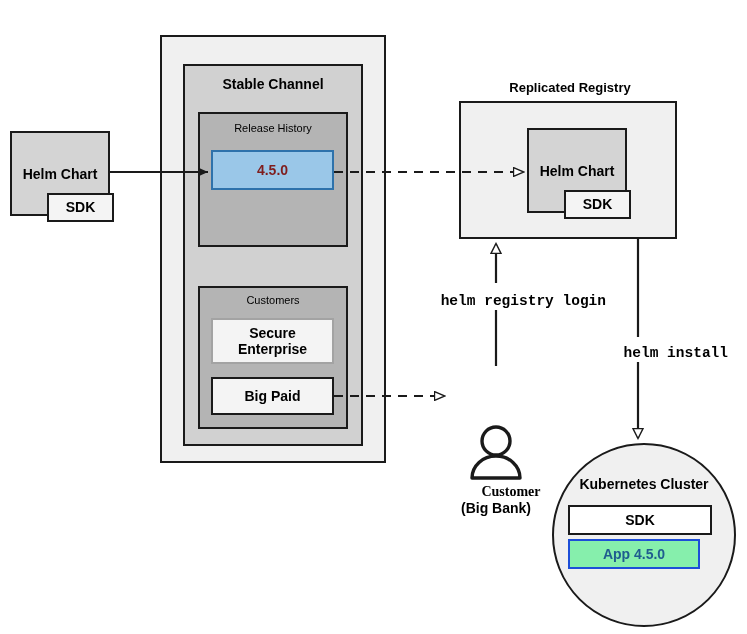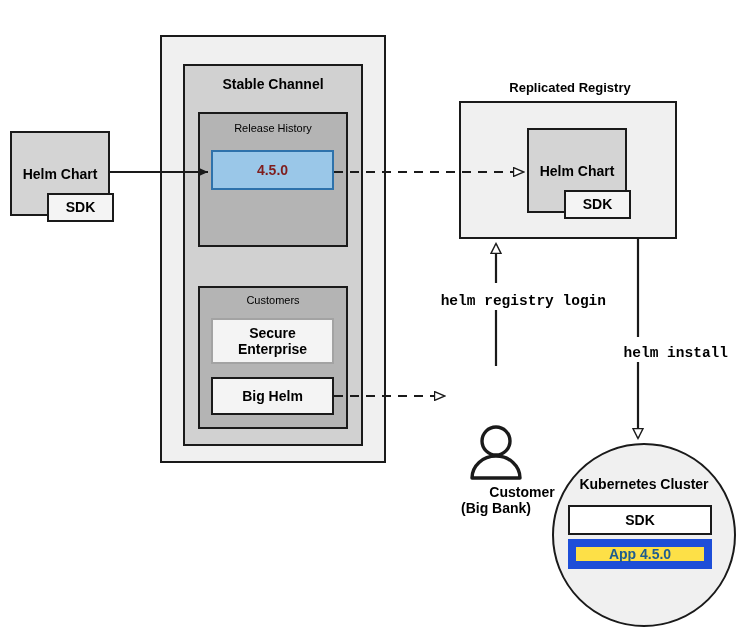--- a/index.html
+++ b/index.html
@@ -31,39 +31,39 @@
   <div class="lbl t-small" style="left:198px;top:122px;width:150px;">Release History</div>
 
   <div class="box t-node" style="left:211px;top:150px;width:123px;height:40px;background:#9ac7e8;border:2px solid #2e72ab;color:#7f1d1d;">4.5.0</div>
 
   <div class="box" style="left:198px;top:286px;width:150px;height:143px;background:#b4b4b4;border:2px solid #1a1a1a;"></div>
   <div class="lbl t-small" style="left:198px;top:294px;width:150px;">Customers</div>
 
   <div class="box t-node" style="left:211px;top:318px;width:123px;height:46px;background:#f4f4f4;border:2px solid #a3a3a3;">
     <span style="display:inline-block;max-width:80px;">Secure Enterprise</span>
   </div>
-  <div class="box t-node" style="left:211px;top:377px;width:123px;height:38px;background:#f4f4f4;border:2px solid #1a1a1a;">Big Helm</div>
+  <div class="box t-node" style="left:211px;top:377px;width:123px;height:38px;background:#f4f4f4;border:2px solid #1a1a1a;">Big Paid</div>
 
   <div class="box" style="left:10px;top:131px;width:100px;height:85px;background:#d4d4d4;border:2px solid #1a1a1a;"></div>
   <div class="lbl t-node" style="left:10px;top:166px;width:100px;">Helm Chart</div>
   <div class="box t-node" style="left:47px;top:193px;width:67px;height:29px;background:#f4f4f4;border:2px solid #1a1a1a;">SDK</div>
 
   <div class="box" style="left:459px;top:101px;width:218px;height:138px;background:#f0f0f0;border:2px solid #1a1a1a;"></div>
   <div class="box" style="left:527px;top:128px;width:100px;height:85px;background:#d4d4d4;border:2px solid #1a1a1a;"></div>
   <div class="lbl t-node" style="left:527px;top:163px;width:100px;">Helm Chart</div>
   <div class="box t-node" style="left:564px;top:190px;width:67px;height:29px;background:#f4f4f4;border:2px solid #1a1a1a;">SDK</div>
 
 
-  <div class="lbl t-node" style="left:460px;top:484px;width:124px;">Customer</div>
+  <div class="lbl t-node" style="left:449px;top:484px;width:124px;font-family:Liberation Serif, serif;">Customer</div>
   <div class="lbl t-node" style="left:434px;top:500px;width:124px;">(Big Bank)</div>
 
   <div class="box" style="left:552px;top:443px;width:184px;height:184px;border-radius:50%;background:#f0f0f0;border:2px solid #1a1a1a;"></div>
   <div class="lbl t-node" style="left:552px;top:476px;width:184px;">Kubernetes Cluster</div>
   <div class="box t-node" style="left:568px;top:505px;width:144px;height:30px;background:#ffffff;border:2px solid #1a1a1a;">SDK</div>
-  <div class="box t-node" style="left:568px;top:539px;width:144px;height:30px;background:#fde047;border:8px solid #1d4ed8;color:#1f5c8f;">App 4.5.0</div>
+  <div class="box t-node" style="left:568px;top:539px;width:132px;height:30px;background:#86efac;border:2px solid #1d4ed8;color:#1f5c8f;">App 4.5.0</div>
 
   <div class="lbl mono" style="left:386px;top:293px;width:220px;font-size:14.5px;">helm registry login</div>
   <div class="lbl mono" style="left:548px;top:345px;width:180px;font-size:14.5px;">helm install</div>
 
   <svg class="ov" viewBox="0 0 747 634">
     <defs>
       <marker id="afill" markerWidth="11" markerHeight="9" refX="10" refY="4.5" orient="auto" markerUnits="userSpaceOnUse">
         <path d="M0,0 L10,4.5 L0,9 z" fill="#1a1a1a"></path>
       </marker>
       <marker id="aopen" markerWidth="12" markerHeight="10" refX="11" refY="5" orient="auto" markerUnits="userSpaceOnUse">

